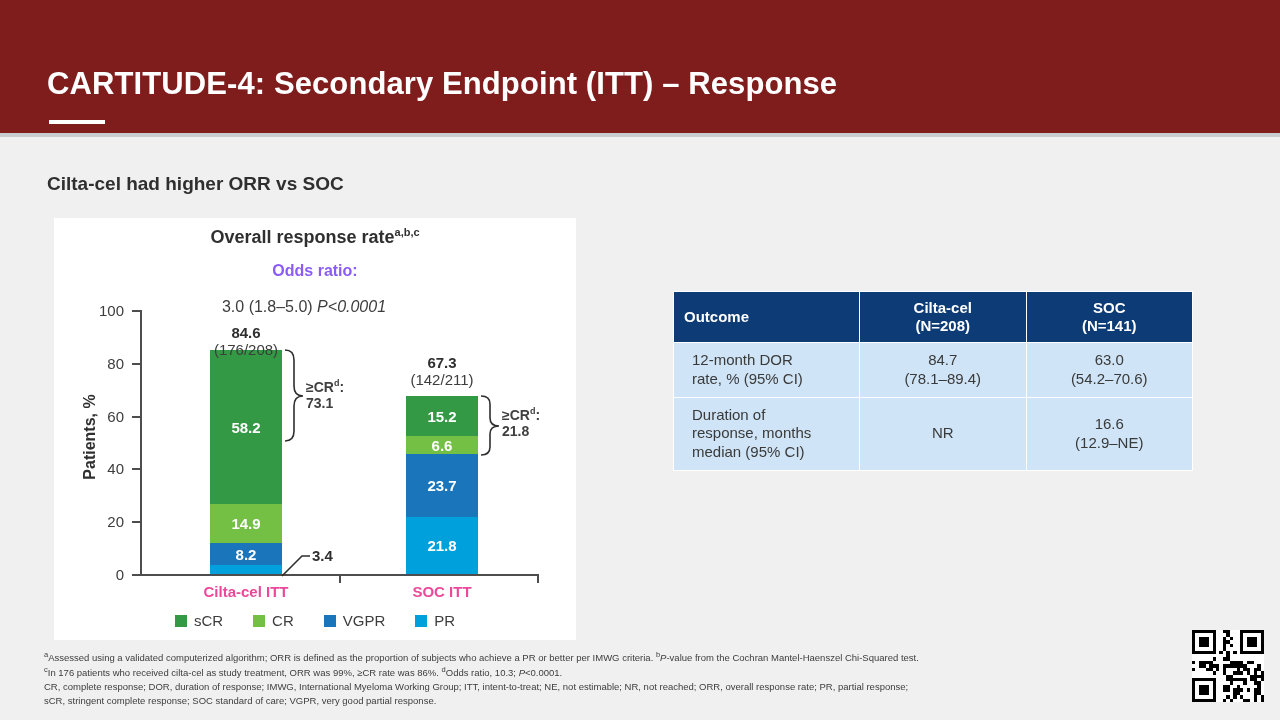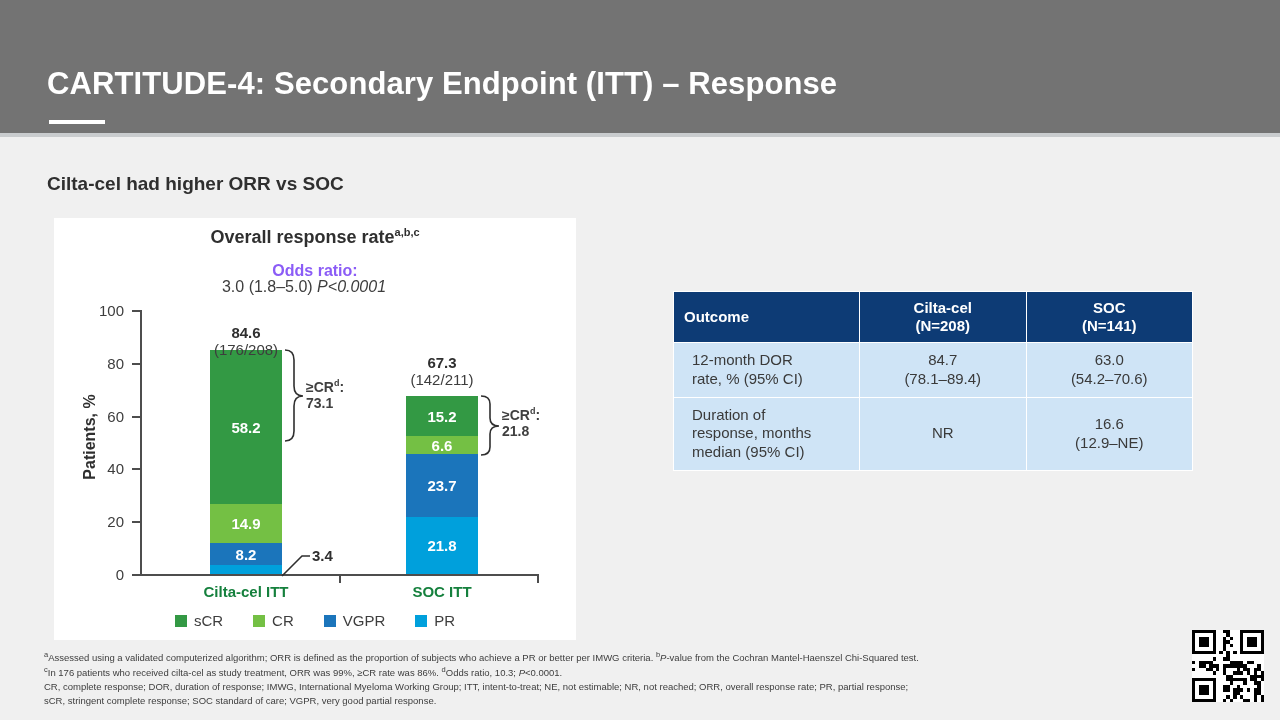--- a/index.html
+++ b/index.html
@@ -8,21 +8,21 @@
     background: #f0f0f0;
     font-family: "Liberation Sans", sans-serif;
     color: #3d3d3d;
     position: relative;
     overflow: hidden;
   }
 
   
   .header {
     position: absolute; left: 0; top: 0; width: 1280px; height: 133px;
-    background: #737373;
+    background: #7f1d1d;
   }
   .header-title {
     position: absolute; left: 47px; top: 66px;
     font-size: 31px; font-weight: bold; color: #ffffff;
     letter-spacing: 0.1px; white-space: nowrap;
   }
   .header-rule {
     position: absolute; left: 49px; top: 120px;
     width: 56px; height: 4px; background: #ffffff;
   }
@@ -46,21 +46,21 @@
   .chart-title {
     position: absolute; left: 0; top: 8px; width: 522px;
     text-align: center; font-size: 18px; font-weight: bold; color: #2f2f2f;
   }
   .chart-title sup { font-size: 11px; font-weight: bold; text-align: right; }
   .odds-label {
     position: absolute; left: 0; top: 44px; width: 522px;
     text-align: center; font-size: 16px; font-weight: bold; color: #8b5cf6;
   }
   .odds-value {
-    position: absolute; left: 0; top: 60px; width: 500px;
+    position: absolute; left: 0; top: 80px; width: 500px;
     text-align: center; font-size: 16px; color: #3d3d3d;
   }
   .odds-value i { font-style: italic; }
 
   
   .plot { position: absolute; left: 0; top: 0; width: 522px; height: 422px; }
   .y-axis-line {
     position: absolute; left: 86px; top: 92px; width: 2px; height: 266px;
     background: #4d4d4d;
   }
@@ -91,21 +91,21 @@
     color: #ffffff; font-size: 15px; font-weight: bold;
     overflow: hidden;
   }
   .bar-total {
     position: absolute; width: 150px; text-align: center;
     font-size: 15px; font-weight: bold; color: #2f2f2f; line-height: 1.15;
   }
   .bar-total .frac { font-weight: normal; font-size: 15px; color: #3d3d3d; }
   .cat-label {
     position: absolute; top: 365px; width: 170px; text-align: center;
-    font-size: 15px; font-weight: bold; color: #15803d;
+    font-size: 15px; font-weight: bold; color: #ec4899;
   }
 
   .cr-note {
     position: absolute; font-size: 14px; font-weight: bold;
     color: #404040; line-height: 1.15; white-space: nowrap;
   }
   .cr-note sup { font-size: 9px; }
   .pr-note {
     position: absolute; font-size: 15px; font-weight: bold; color: #2f2f2f;
   }

